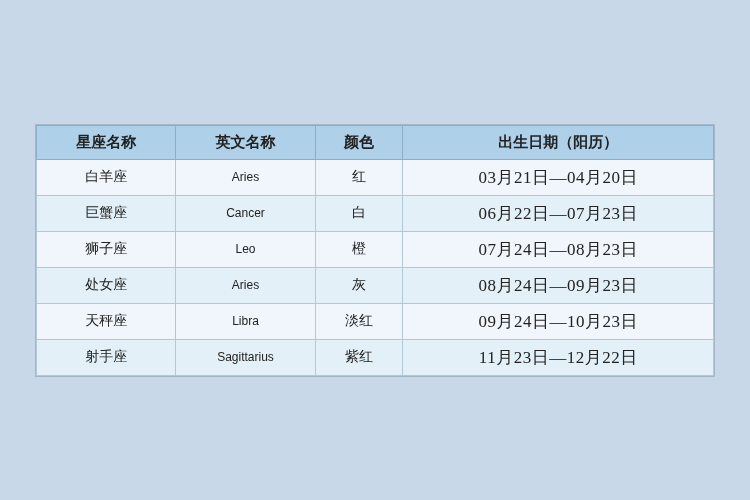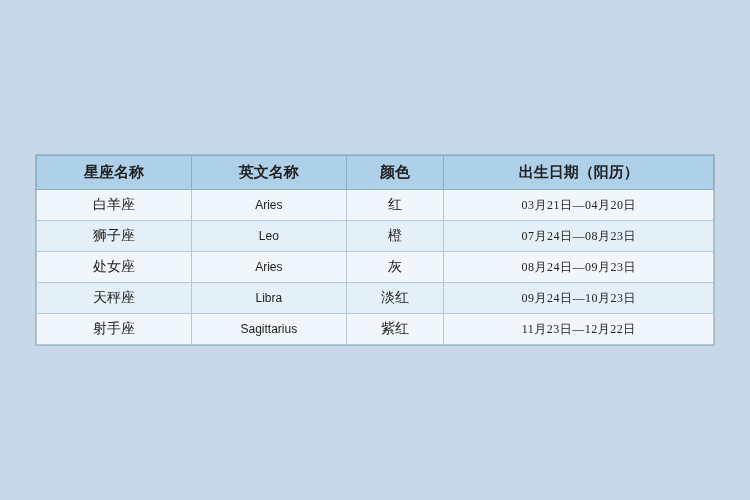--- a/index.html
+++ b/index.html
@@ -44,21 +44,21 @@
       padding: 6px 10px;
       text-align: center;
       font-size: 14px;
       color: #222;
     }
     td.english {
       font-family: Arial, sans-serif;
       font-size: 12px;
     }
     td.date {
-      font-size: 12px;
+      font-size: 17px;
       letter-spacing: 0.5px;
     }
   </style>
 </head>
 <body>
 
 <div class="table-wrapper">
   <table>
     <thead>
       <tr>
@@ -67,20 +67,26 @@
         <th>颜色</th>
         <th>出生日期（阳历）</th>
       </tr>
     </thead>
     <tbody id="table-body">
     <tr>
           <td>白羊座</td>
           <td class="english">Aries</td>
           <td>红</td>
           <td class="date">03月21日—04月20日</td>
+        </tr>
+        <tr>
+          <td>巨蟹座</td>
+          <td class="english">Cancer</td>
+          <td>白</td>
+          <td class="date">06月22日—07月23日</td>
         </tr>
         <tr>
           <td>狮子座</td>
           <td class="english">Leo</td>
           <td>橙</td>
           <td class="date">07月24日—08月23日</td>
         </tr>
         <tr>
           <td>处女座</td>
           <td class="english">Aries</td>

